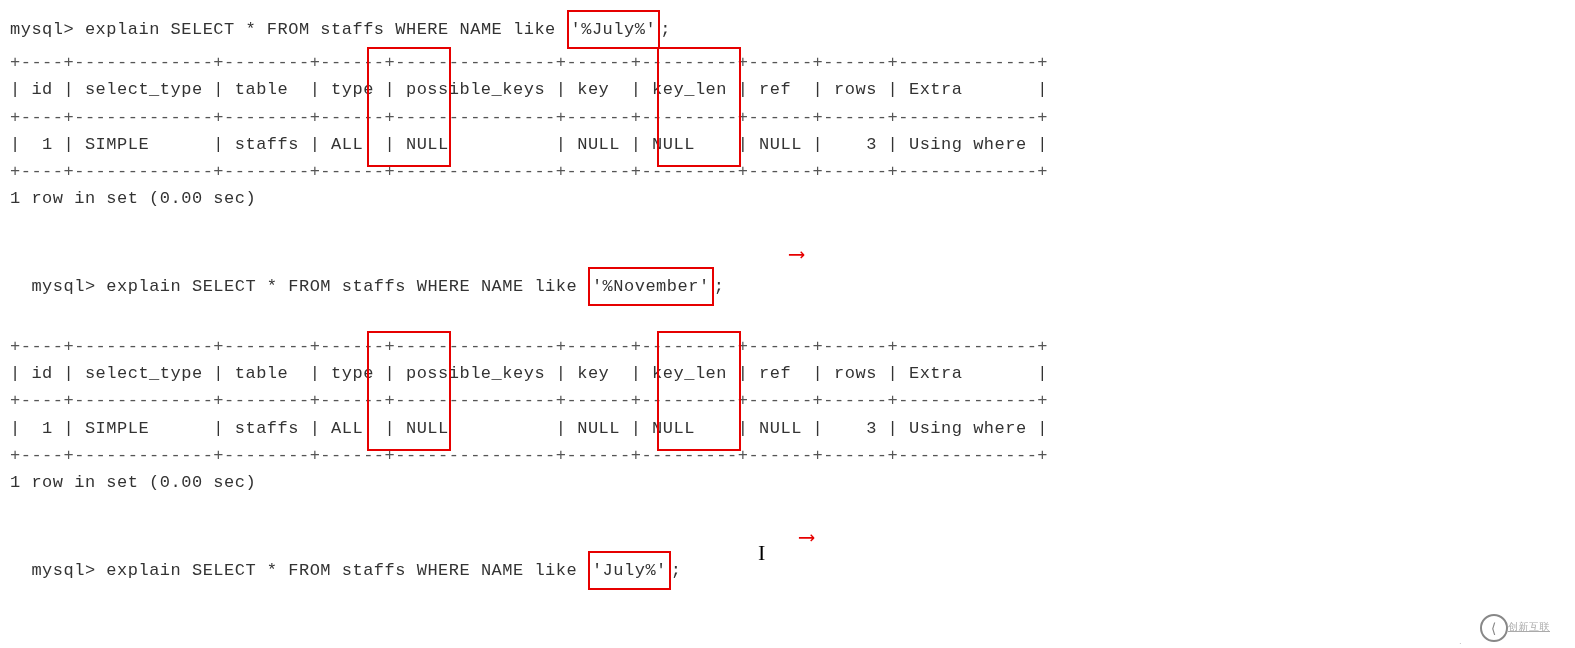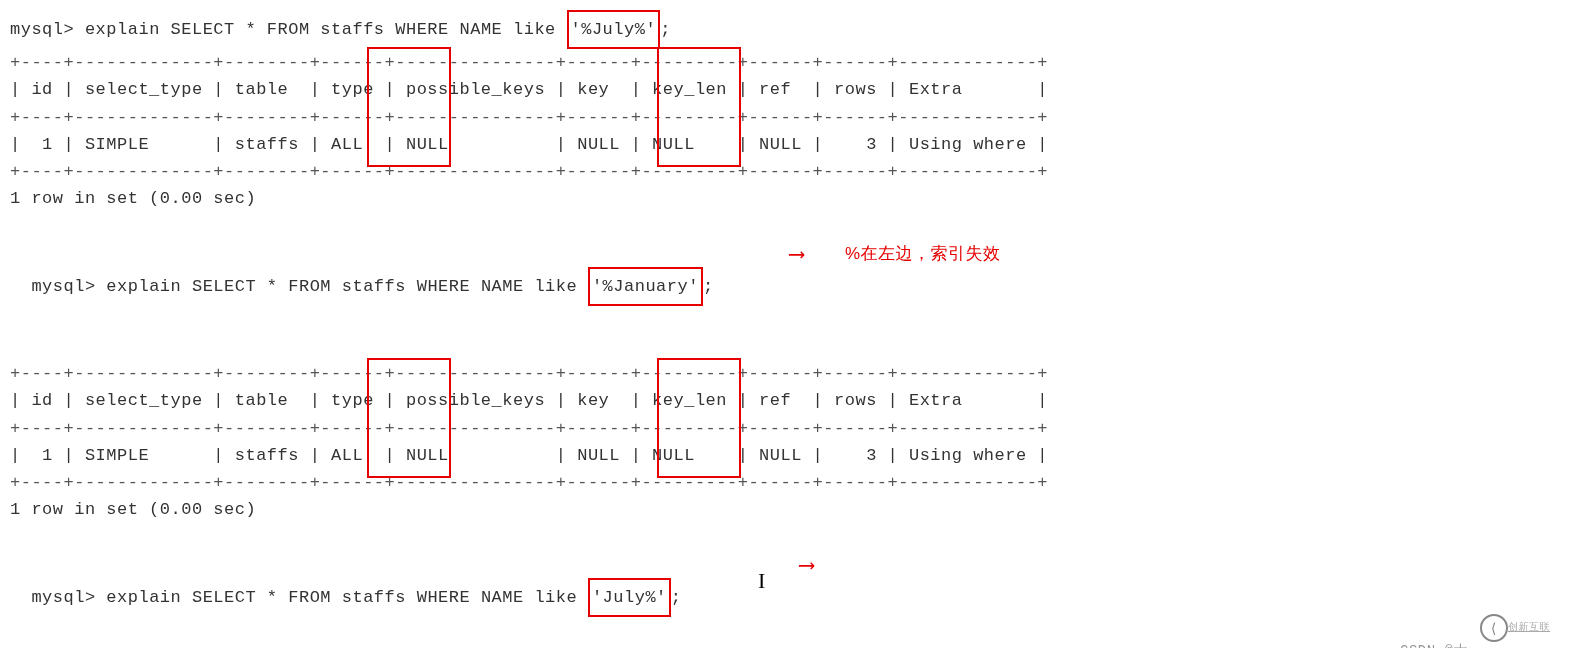--- a/index.html
+++ b/index.html
@@ -73,23 +73,22 @@
 <div class="line border-line">+----+-------------+--------+------+---------------+------+---------+------+------+-------------+</div>
 
 <div class="hl" style="left:357px;top:-2px;width:80px;height:116px;"></div>
 <div class="hl" style="left:647px;top:-2px;width:80px;height:116px;"></div>
 </div>
 <div class="line">1 row in set (0.00 sec)</div>
 
 <div class="line">&nbsp;</div>
 
 <div class="line" style="position:relative;">
-  <span>mysql&gt;</span><span> explain SELECT * FROM staffs WHERE NAME like </span><span class="box-red">'%January'</span><span>;</span>
+  <span>mysql&gt;</span><span> explain SELECT * FROM staffs WHERE NAME like </span><span class="box-red">'%November'</span><span>;</span>
   <span class="arrow" style="left:780px;top:-2px;">⟶</span>
-  <span class="annotation" style="left:835px;top:0;">%在左边，索引失效</span>
 </div>
 
 <div style="position:relative;">
 <div class="line border-line">+----+-------------+--------+------+---------------+------+---------+------+------+-------------+</div>
 <div class="line">| id | select_type | table  | type | possible_keys | key  | key_len | ref  | rows | Extra       |</div>
 <div class="line border-line">+----+-------------+--------+------+---------------+------+---------+------+------+-------------+</div>
 <div class="line">|  1 | SIMPLE      | staffs | ALL  | NULL          | NULL | NULL    | NULL |    3 | Using where |</div>
 <div class="line border-line">+----+-------------+--------+------+---------------+------+---------+------+------+-------------+</div>
 <div class="hl" style="left:357px;top:-2px;width:80px;height:116px;"></div>
 <div class="hl" style="left:647px;top:-2px;width:80px;height:116px;"></div>

